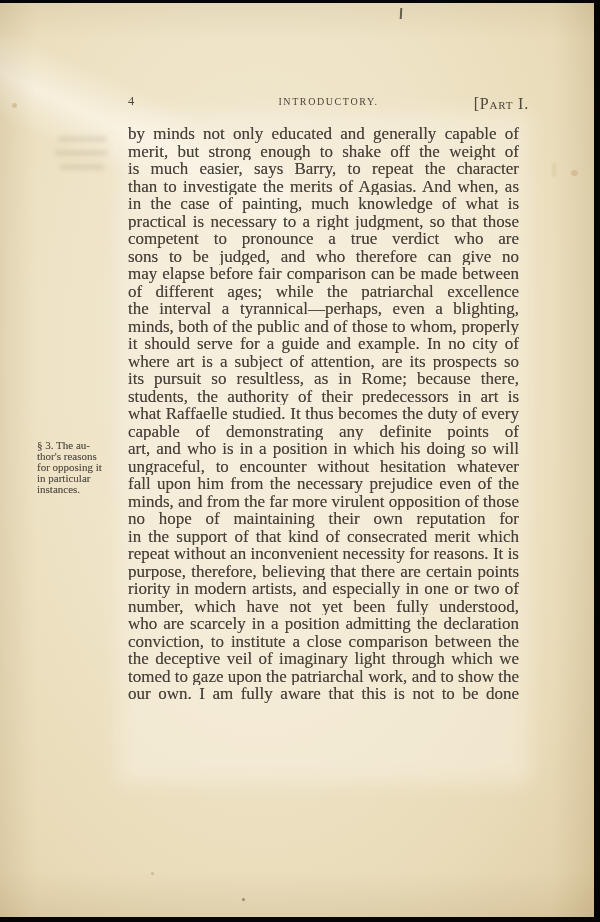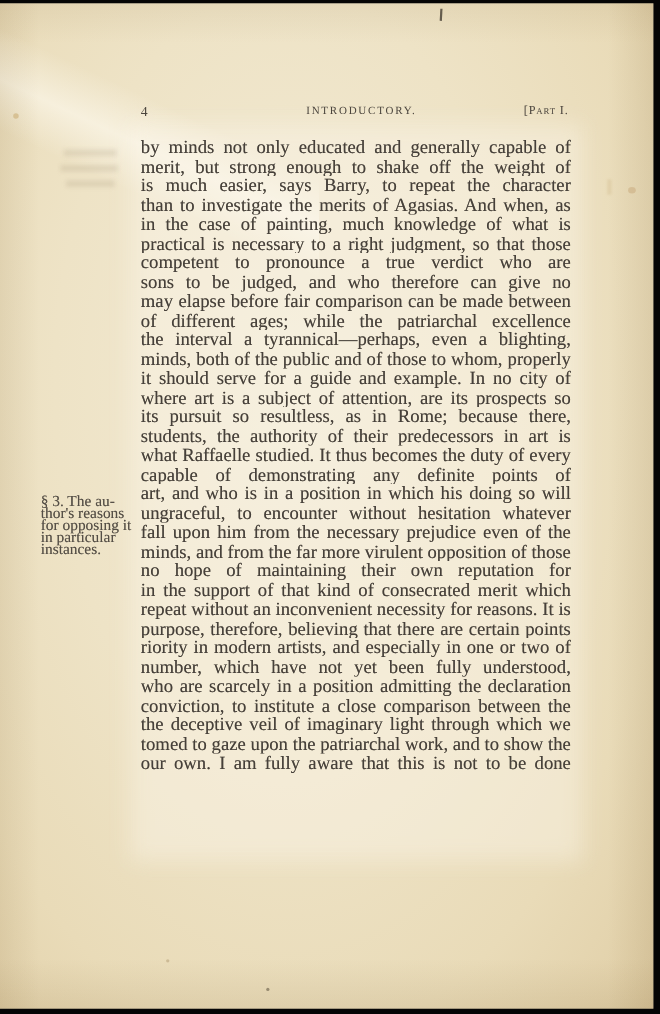--- a/index.html
+++ b/index.html
@@ -47,44 +47,44 @@
   .pgnum {
     position: absolute; left: 0; top: 0;
     font-size: 12.5px;
   }
   .runtitle {
     position: absolute; left: 0; right: 0; top: 2px;
     text-align: center;
     font-size: 10px; letter-spacing: 1.6px;
   }
   .partlbl {
-    position: absolute; right: 12px; top: 1px;
-    font-size: 11px;
+    position: absolute; right: 0; top: 1px;
+    font-size: 16px;
     font-variant: small-caps;
     letter-spacing: 0.8px;
   }
 
   .body-text {
     position: absolute; left: 128px; top: 122px; width: 391px;
     color: #46403a;
     font-size: 17px;
     text-shadow: 0 0 0.6px rgba(70,62,50,0.55);
   }
   .bodyline {
     height: 17.5px; line-height: 17.5px;
     max-height: 17.5px; overflow: hidden;
     text-align: justify;
     text-align-last: justify;
     white-space: normal;
   }
 
   .margin-note {
-    position: absolute; left: 37px; top: 448px; width: 90px;
+    position: absolute; left: 37px; top: 437px; width: 90px;
     color: #544e46;
-    font-size: 14px;
+    font-size: 11px;
     text-shadow: 0 0 0.5px rgba(80,72,60,0.5);
   }
   .mn-line { height: 11px; line-height: 11px; white-space: nowrap; }
 
   
   .speck { position: absolute; pointer-events: none; }
   .speck-tick { left: 400px; top: 5px; width: 2px; height: 11px; background: #3a332a; opacity: .75; transform: rotate(3deg); }
   .speck-dot-left { left: 12px; top: 100px; width: 5px; height: 5px; border-radius: 50%; background: #c9a96f; opacity: .55; }
   .speck-dot-right { left: 571px; top: 167px; width: 7px; height: 6px; border-radius: 50%; background: #cdb084; opacity: .6; filter: blur(0.5px); }
   .speck-smudge { left: 552px; top: 160px; width: 4px; height: 14px; background: #d8c49a; opacity: .5; filter: blur(1px); }

